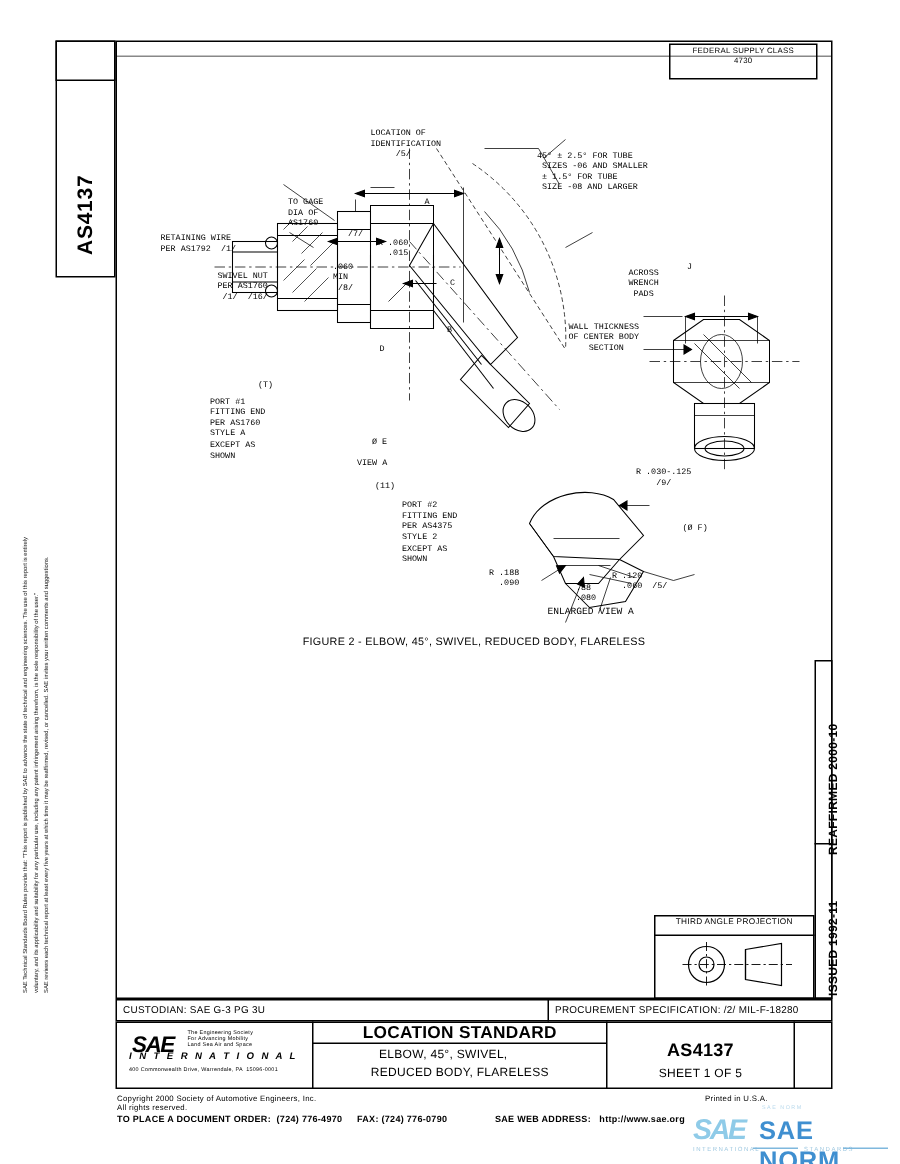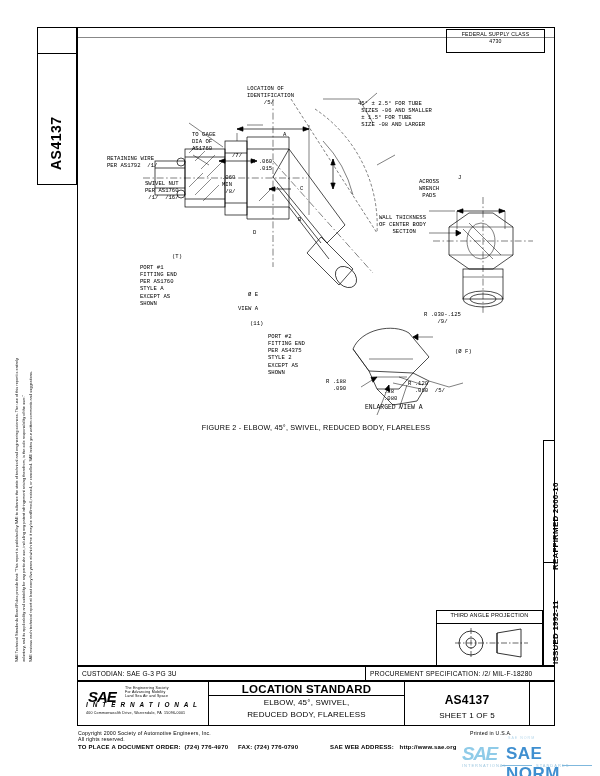--- a/index.html
+++ b/index.html
@@ -67,21 +67,21 @@
   #custodian { left: 82px; top: 670px; font-size: 6.6px; }
   #procspec  { left: 370px; top: 670px; font-size: 6.6px; }
 
   #tb-row2 { left: 77px; top: 681px; width: 478px; height: 45px; }
   #tb-v1 { left: 208px; top: 681px; width: 1px; height: 45px; }
   #tb-v2 { left: 404px; top: 681px; width: 1px; height: 45px; }
   #tb-v3 { left: 529px; top: 681px; width: 1px; height: 45px; }
   #tb-h1 { left: 208px; top: 695px; width: 196px; height: 1px; }
 
   #as-title { left: 209px; top: 683px; width: 195px; font-size: 11.5px; font-weight: bold; }
-  #as-sub1  { left: 209px; top: 699px; width: 195px; font-size: 8px; }
+  #as-sub1  { left: 198px; top: 699px; width: 195px; font-size: 8px; }
   #as-sub2  { left: 209px; top: 711px; width: 195px; font-size: 8px; }
   #doc-num  { left: 405px; top: 694px; width: 124px; font-size: 12px; font-weight: bold; }
   #doc-sheet{ left: 405px; top: 712px; width: 124px; font-size: 8px; }
   #sae-mark {
     position: absolute; left: 88px; top: 688px;
     font-size: 15px; font-weight: bold; font-style: italic;
     letter-spacing: -1px; color:#000;
   }
   #sae-tag1 { left: 125px; top: 687px; font-size: 3.6px; }
   #sae-tag2 { left: 125px; top: 691px; font-size: 3.6px; }

